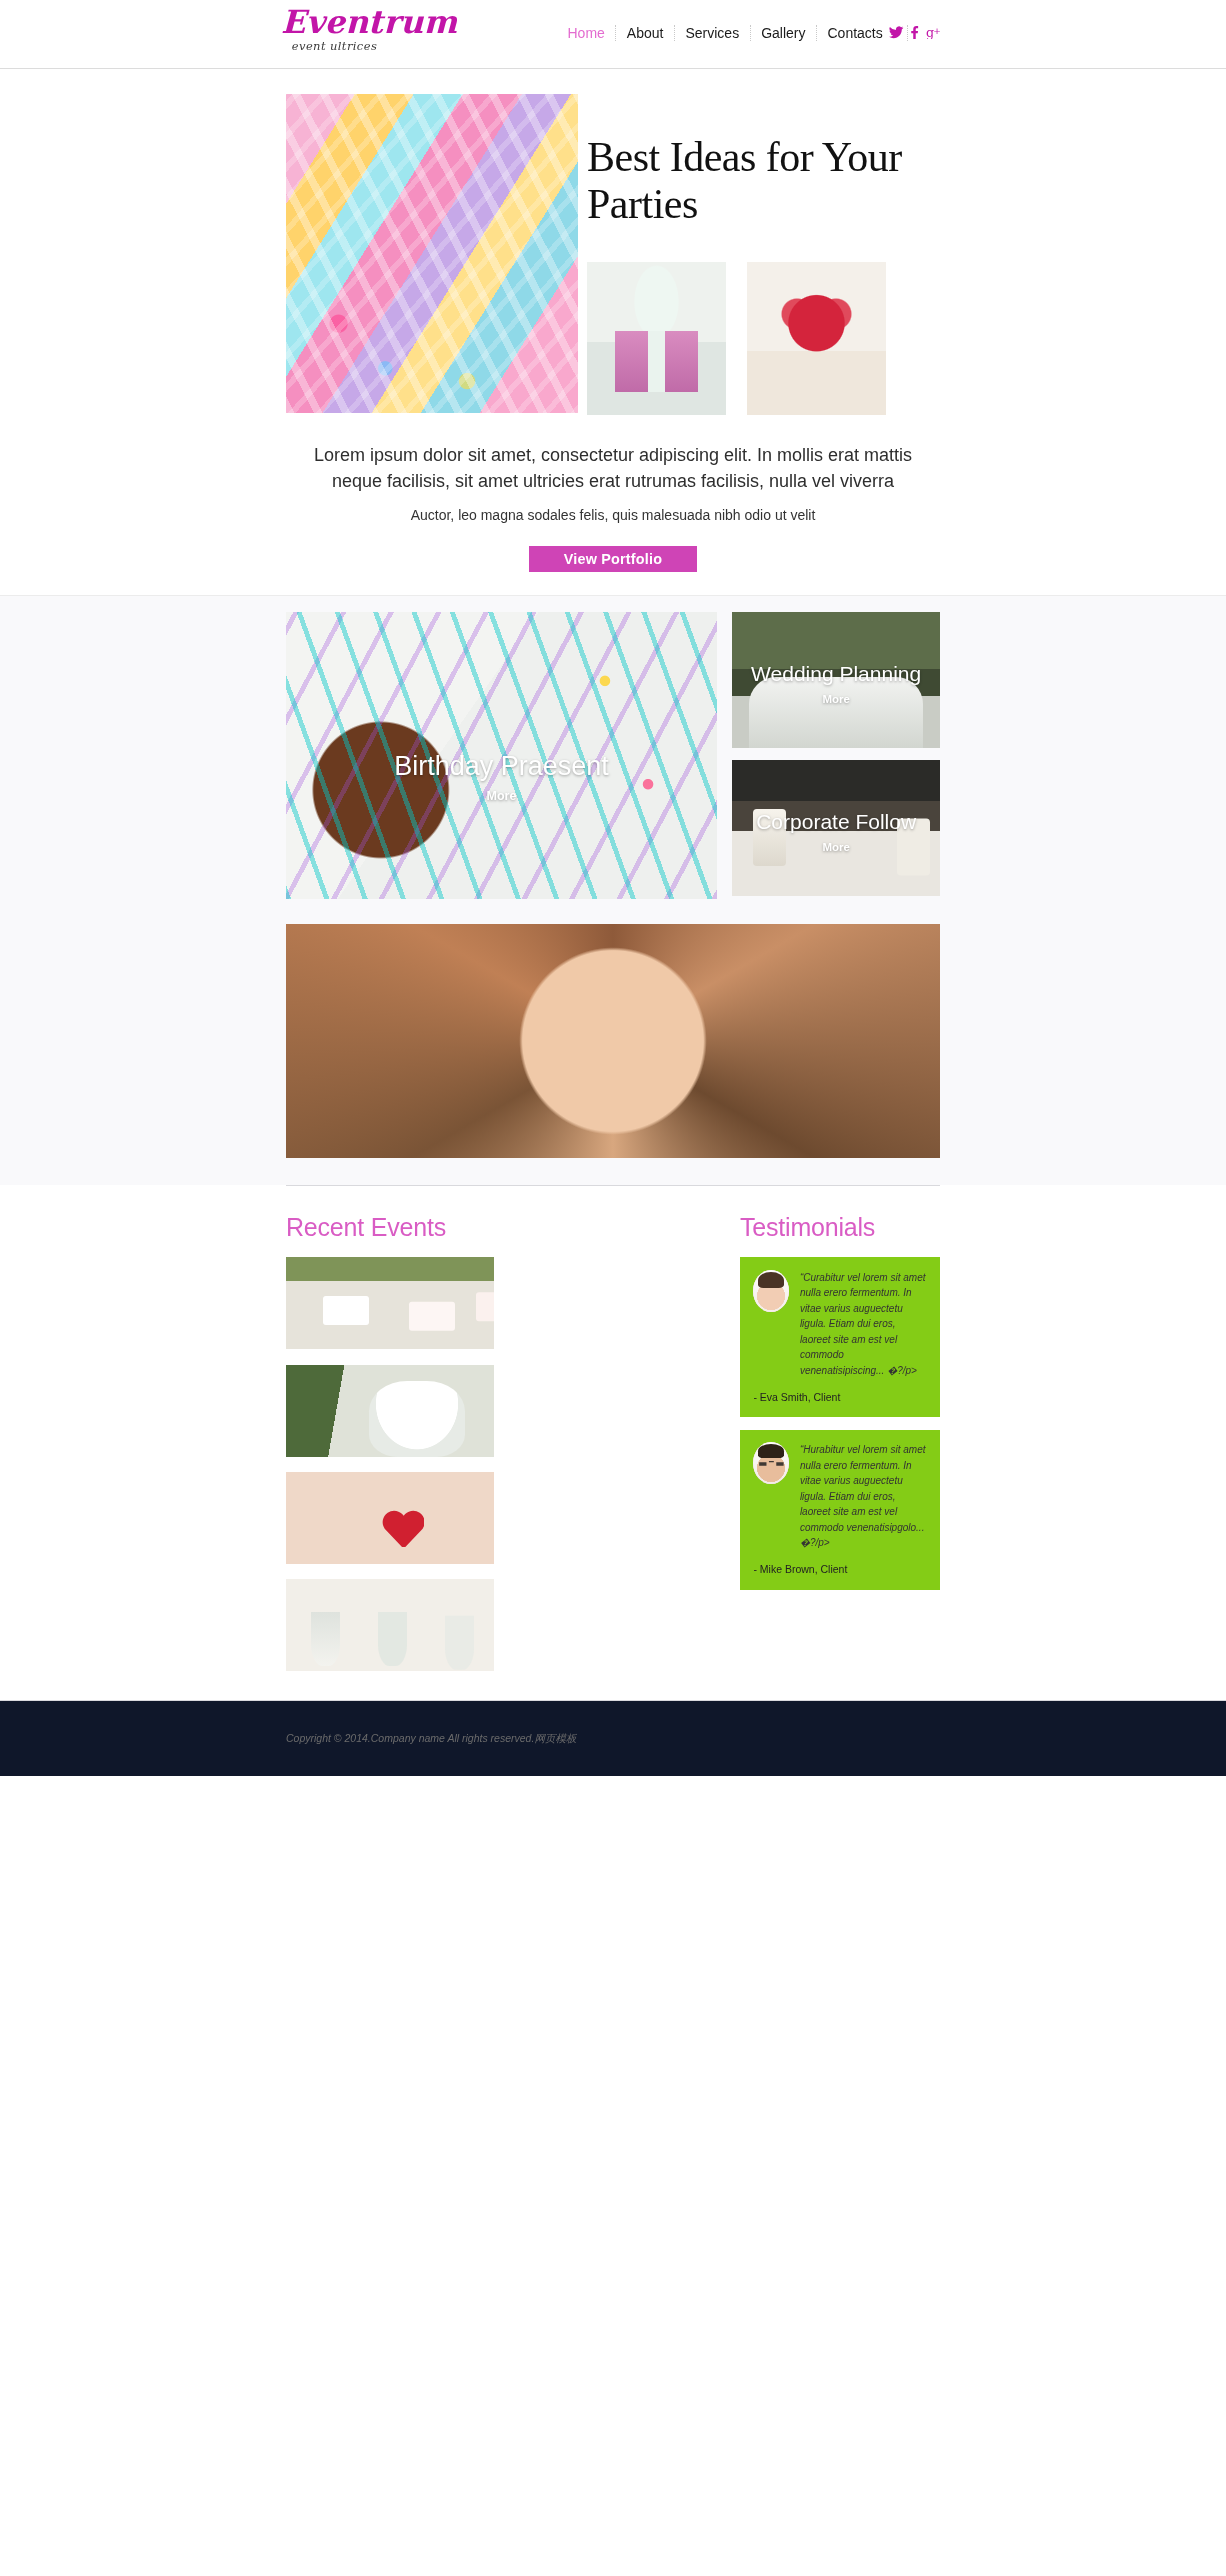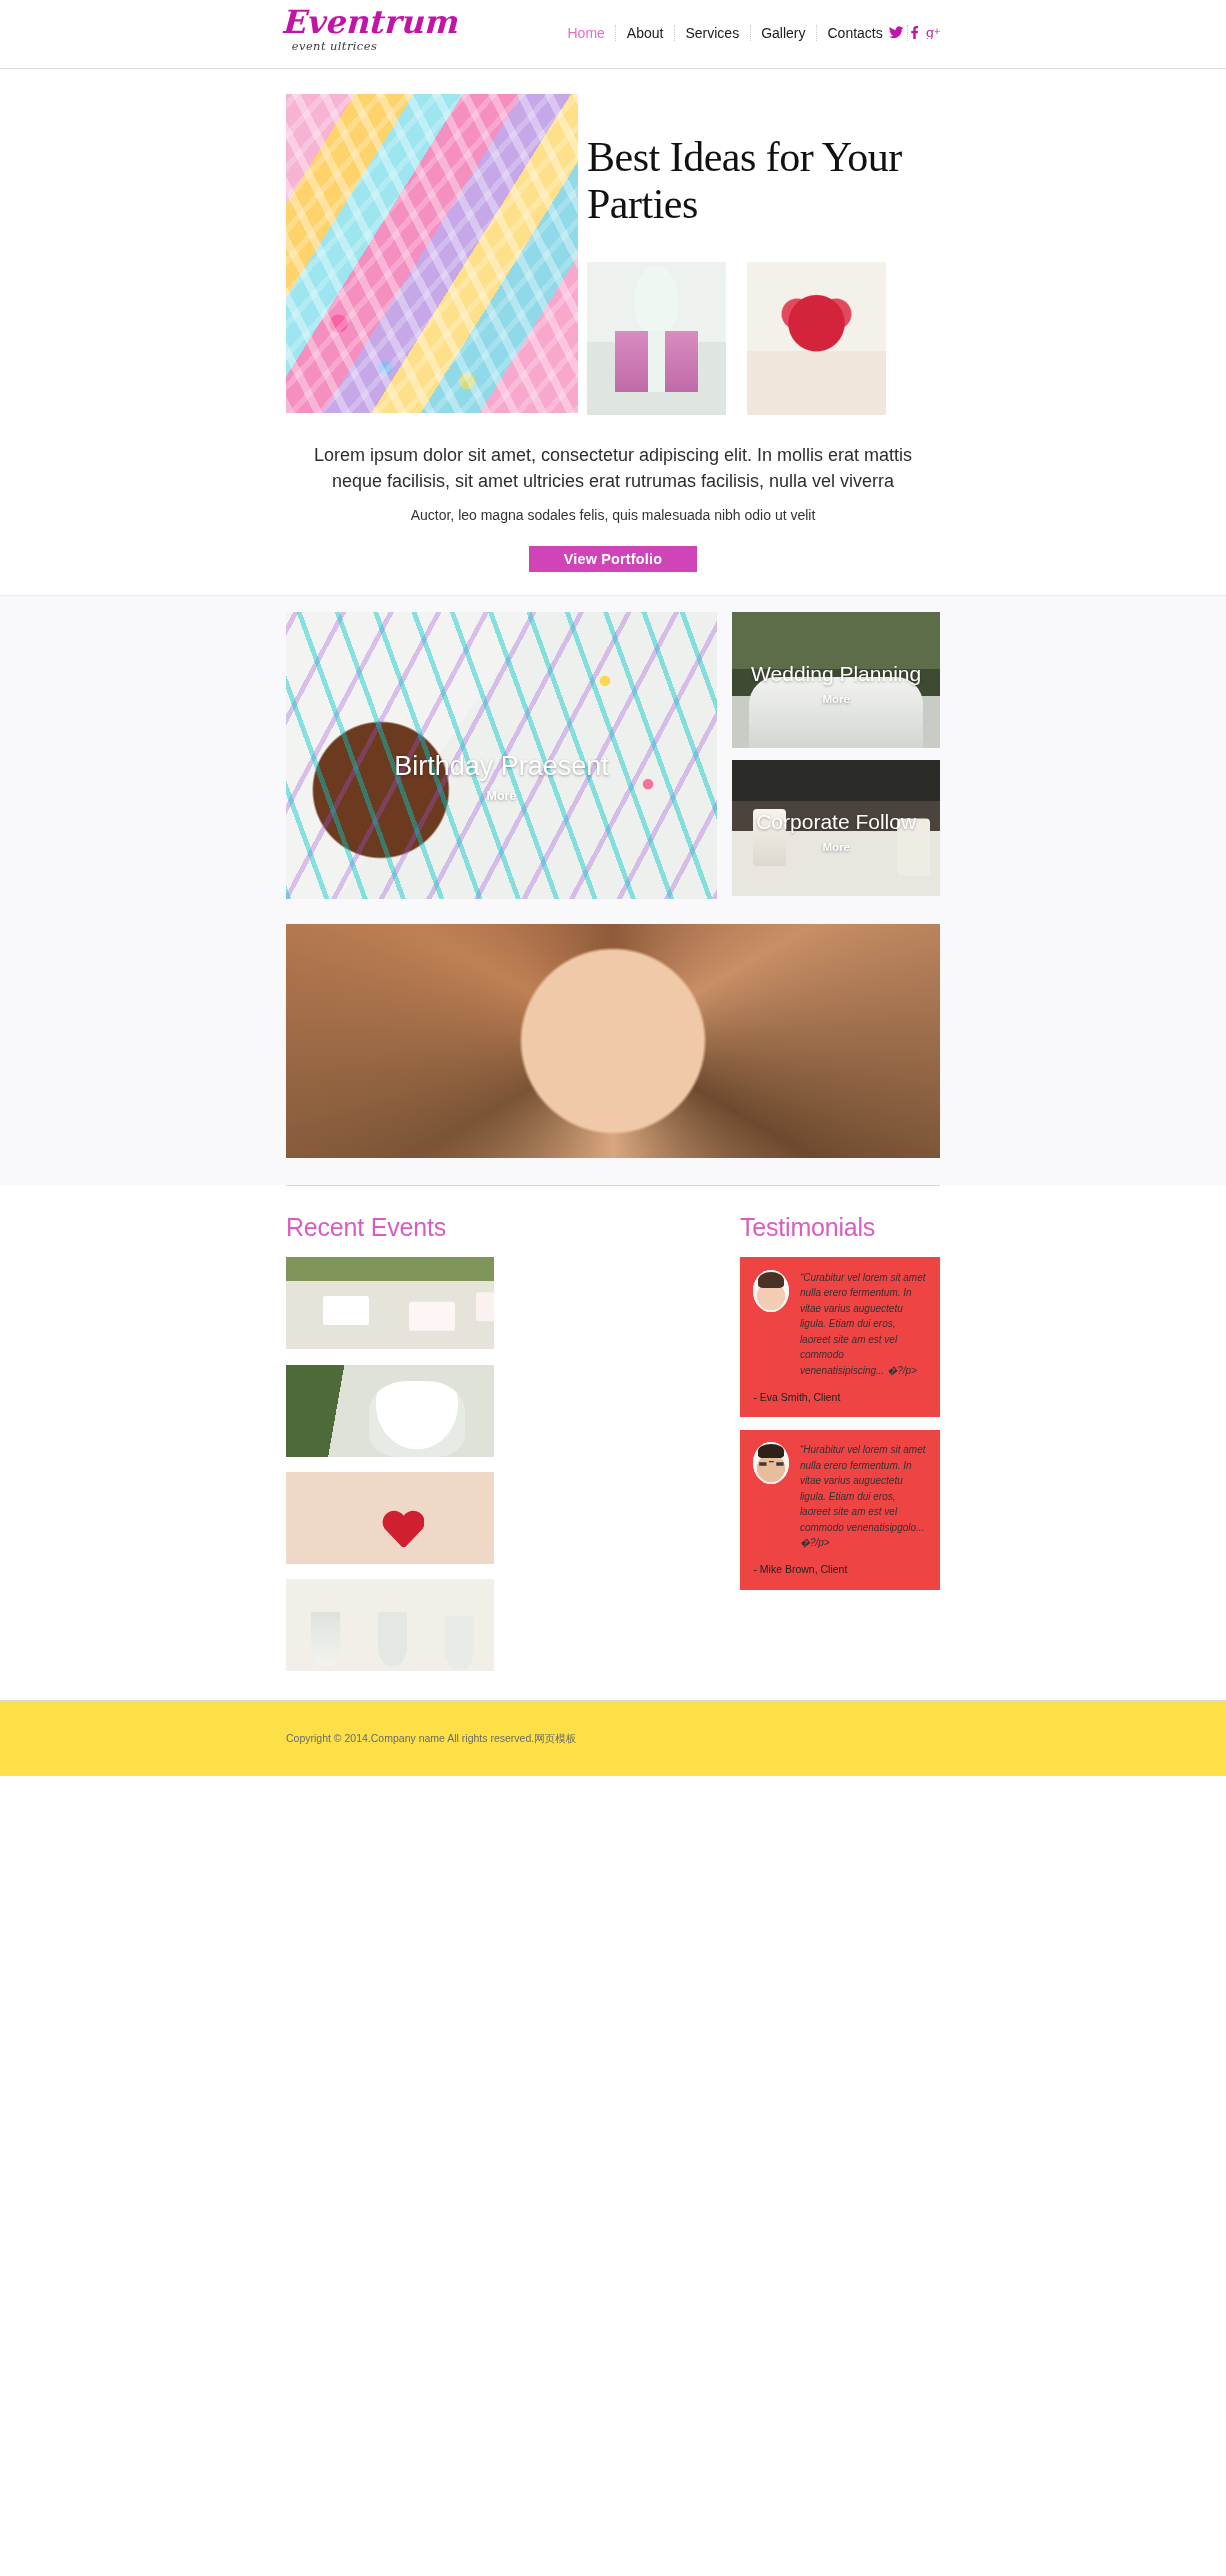--- a/index.html
+++ b/index.html
@@ -155,35 +155,35 @@
   .col-recent { width: 431px; }
   .col-test { flex: 1; }
   .sec-h2 {
     font-size: 25px; color: #d95cc4; font-weight: 400;
     margin-bottom: 15.3px; letter-spacing: -0.2px;
   }
   .grid2 { display: flex; flex-wrap: wrap; gap: 15.3px; }
   .grid2 .cell { width: 208px; height: 92px; overflow: hidden; position: relative; }
 
   .tcard {
-    background: #ef4444; padding: 12.5px 13.4px 14.4px;
+    background: #84cc16; padding: 12.5px 13.4px 14.4px;
     margin-bottom: 12.5px; display: block;
   }
   .tcard-row { display: flex; gap: 10.5px; }
   .tavatar {
     width: 36px; height: 42px; flex: none; border-radius: 50%;
     overflow: hidden; position: relative; background: #d8c8bb;
   }
   .tquote {
     font-size: 10px; font-style: italic; color: #333; line-height: 1.55;
   }
   .tauthor { font-size: 10.5px; color: #222; margin-top: 12.5px; font-weight: 400; }
 
   
-  .footer-band { margin-top: 29px; border-top: 1px solid #d9d9dd; background: #fde047; }
+  .footer-band { margin-top: 29px; border-top: 1px solid #d9d9dd; background: #0f172a; font-style: italic; }
   .footer { height: 75px; display: flex; align-items: center; }
   .copyright { font-size: 10.5px; color: #6b6b6b; }
 
   
   .ph { position: absolute; inset: 0; }
   .img-party {
     background:
       radial-gradient(circle at 18% 72%, rgba(255,60,140,.55) 0 8.6px, transparent 9.6px),
       radial-gradient(circle at 34% 86%, rgba(90,200,255,.55) 0 6.7px, transparent 7.7px),
       radial-gradient(circle at 62% 90%, rgba(255,220,60,.6) 0 7.7px, transparent 8.6px),

